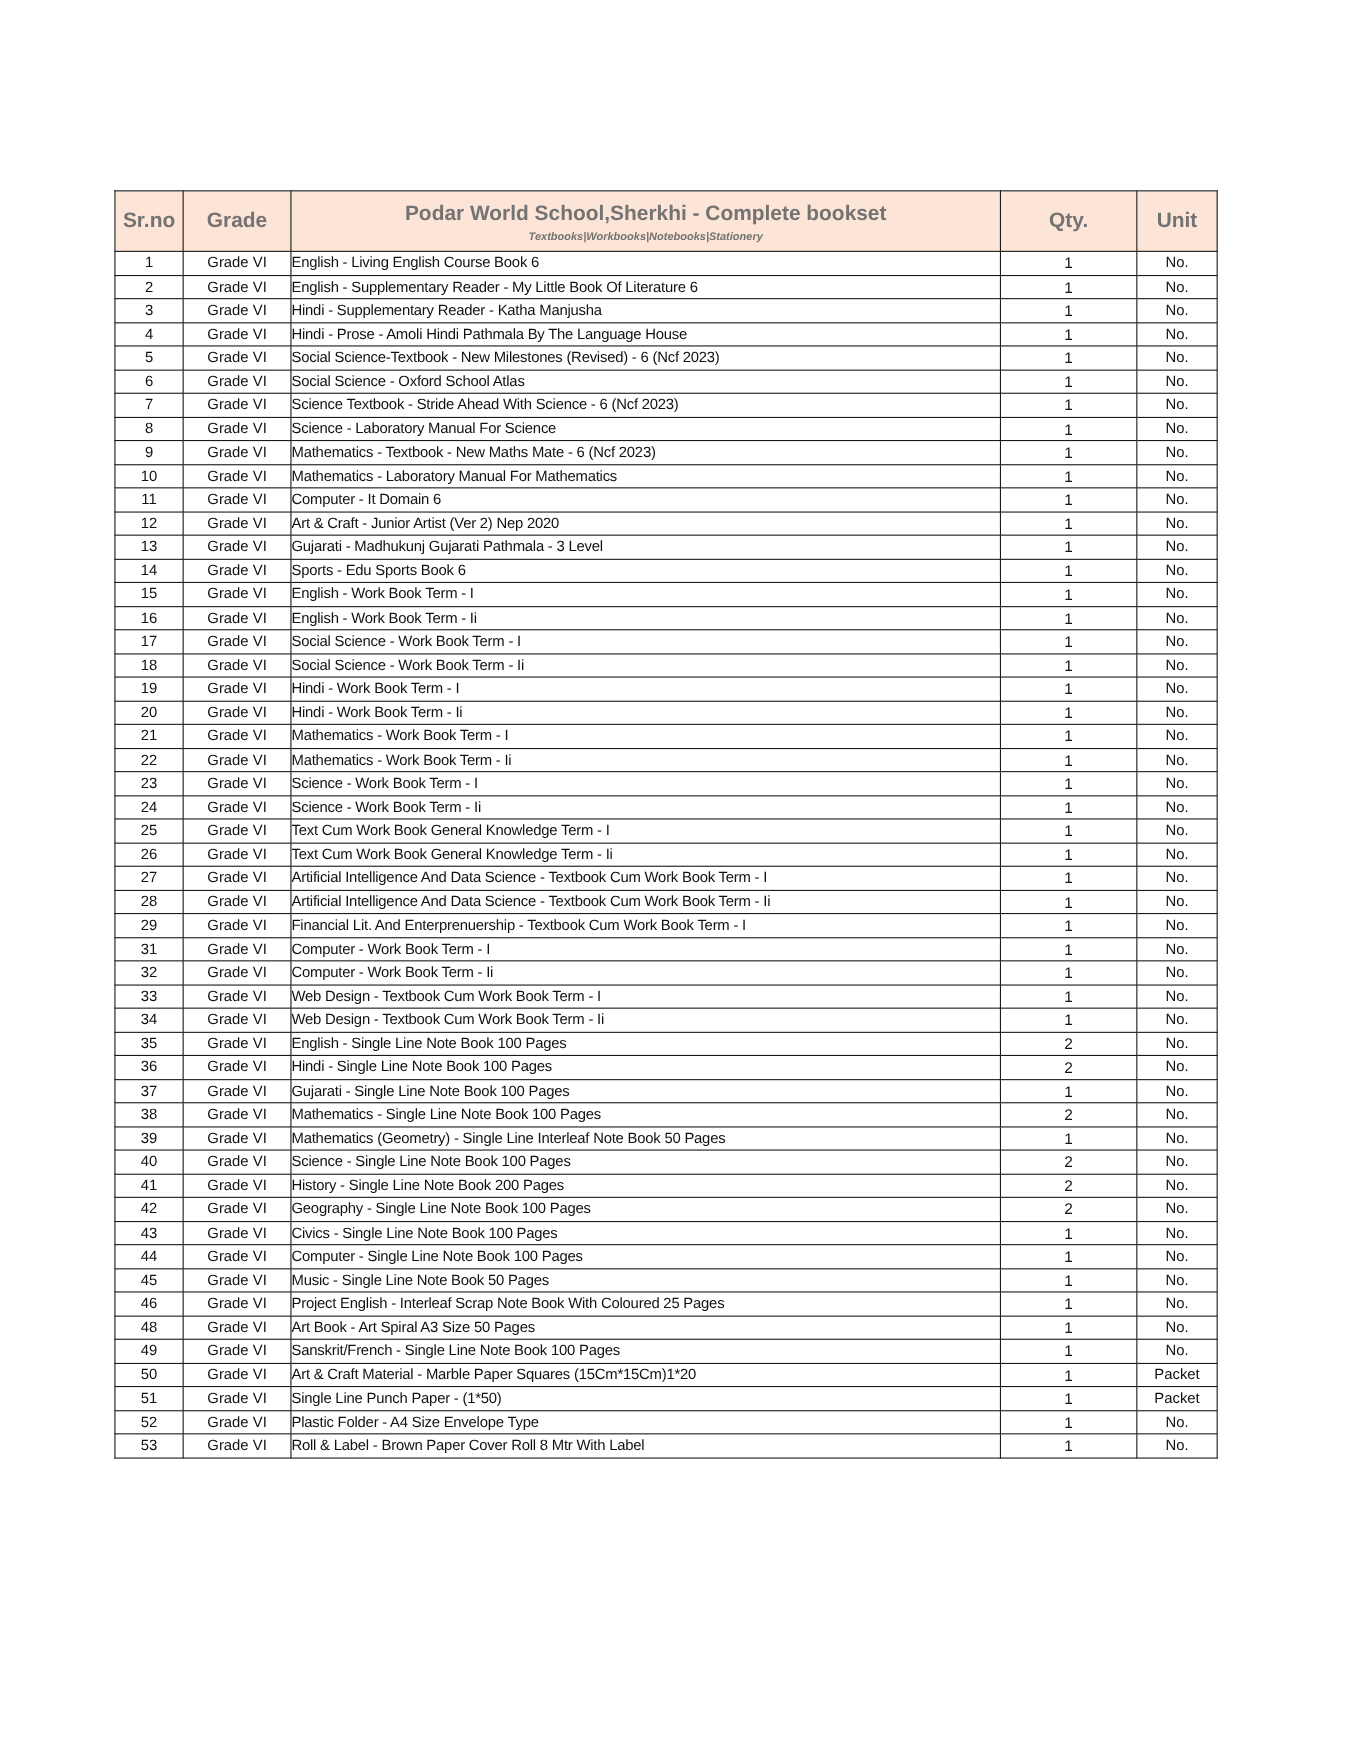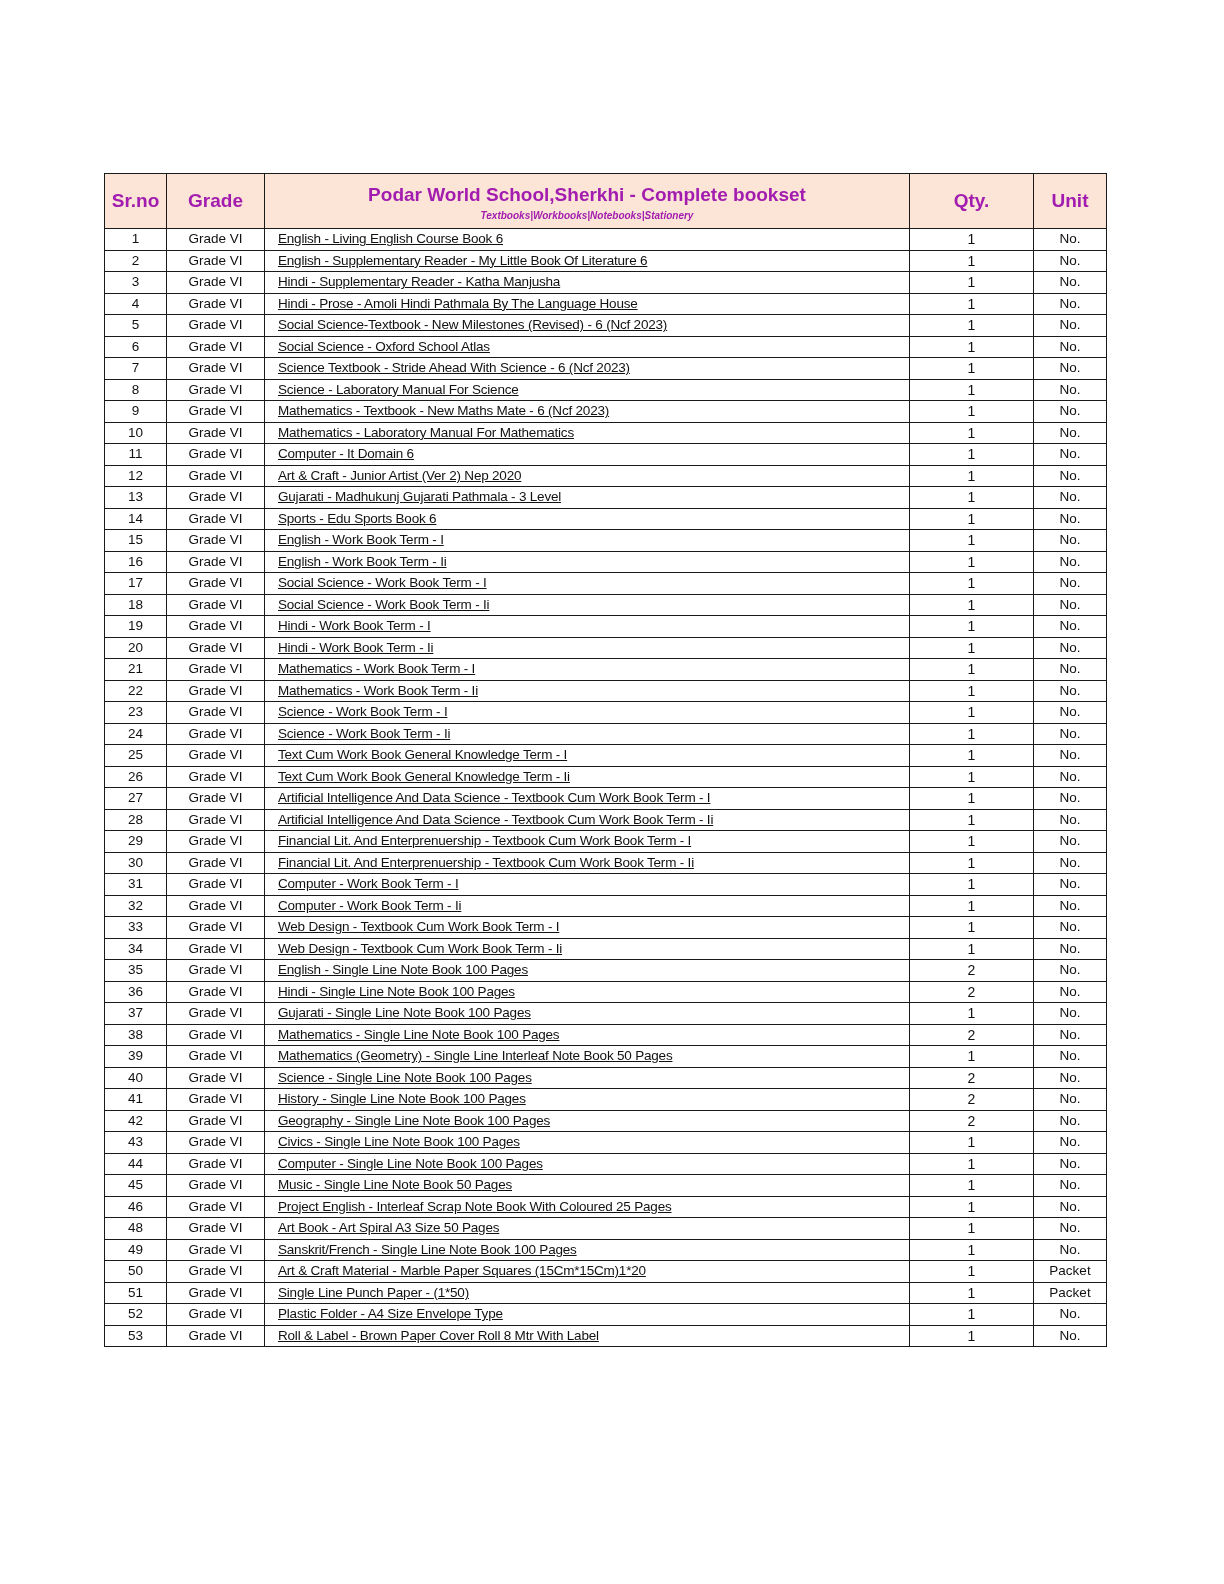--- a/index.html
+++ b/index.html
@@ -5,28 +5,28 @@
   html, body { margin: 0; padding: 0; background: #ffffff; }
   body { width: 1224px; height: 1584px; position: relative; font-family: "Liberation Sans", sans-serif; color: #111; }
   .sheet { position: absolute; left: 104px; top: 173px; width: 1002px; }
   table { border-collapse: collapse; width: 1002px; table-layout: fixed; }
   col.c-sr { width: 62px; }
   col.c-grade { width: 98px; }
   col.c-desc { width: 645px; }
   col.c-qty { width: 124px; }
   col.c-unit { width: 73px; }
   th, td { border: 1.6px solid #1a1a1a; padding: 0; }
-  thead th { background: #fce4d6; height: 48px; font-weight: bold; color: #a21caf; }
+  thead th { background: #fce4d6; height: 48px; font-weight: bold; color: #737373; }
   th.h-big { font-size: 19px; }
   th.h-title { padding-top: 6px; }
   .title-main { display: block; font-size: 19px; line-height: 24px; }
   .title-sub { display: block; font-size: 10px; line-height: 18px; font-style: italic; }
   tbody td { height: 20.5px; font-size: 13.5px; line-height: 20px; white-space: nowrap; overflow: hidden; }
   td.sr, td.grade, td.qty, td.unit { text-align: center; }
-  td.desc { text-align: left; padding-left: 13px; font-family: "Liberation Sans Narrow", "Liberation Sans", sans-serif; letter-spacing: -0.2px; text-decoration: underline; }
+  td.desc { text-align: left; padding-left: 0; font-family: "Liberation Sans Narrow", "Liberation Sans", sans-serif; letter-spacing: -0.2px; }
   td.qty { font-size: 14px; }
 </style>
 </head>
 <body>
 
 <div class="sheet">
   <table>
     <colgroup>
       <col class="c-sr">
         <col class="c-grade">
@@ -244,27 +244,20 @@
           <td class="unit">No.</td>
         </tr>
         <tr>
           <td class="sr">29</td>
           <td class="grade">Grade VI</td>
           <td class="desc">Financial Lit. And Enterprenuership - Textbook Cum Work Book Term - I</td>
           <td class="qty">1</td>
           <td class="unit">No.</td>
         </tr>
         <tr>
-          <td class="sr">30</td>
-          <td class="grade">Grade VI</td>
-          <td class="desc">Financial Lit. And Enterprenuership - Textbook Cum Work Book Term - Ii</td>
-          <td class="qty">1</td>
-          <td class="unit">No.</td>
-        </tr>
-        <tr>
           <td class="sr">31</td>
           <td class="grade">Grade VI</td>
           <td class="desc">Computer - Work Book Term - I</td>
           <td class="qty">1</td>
           <td class="unit">No.</td>
         </tr>
         <tr>
           <td class="sr">32</td>
           <td class="grade">Grade VI</td>
           <td class="desc">Computer - Work Book Term - Ii</td>
@@ -323,21 +316,21 @@
         <tr>
           <td class="sr">40</td>
           <td class="grade">Grade VI</td>
           <td class="desc">Science - Single Line Note Book 100 Pages</td>
           <td class="qty">2</td>
           <td class="unit">No.</td>
         </tr>
         <tr>
           <td class="sr">41</td>
           <td class="grade">Grade VI</td>
-          <td class="desc">History - Single Line Note Book 100 Pages</td>
+          <td class="desc">History - Single Line Note Book 200 Pages</td>
           <td class="qty">2</td>
           <td class="unit">No.</td>
         </tr>
         <tr>
           <td class="sr">42</td>
           <td class="grade">Grade VI</td>
           <td class="desc">Geography - Single Line Note Book 100 Pages</td>
           <td class="qty">2</td>
           <td class="unit">No.</td>
         </tr>

